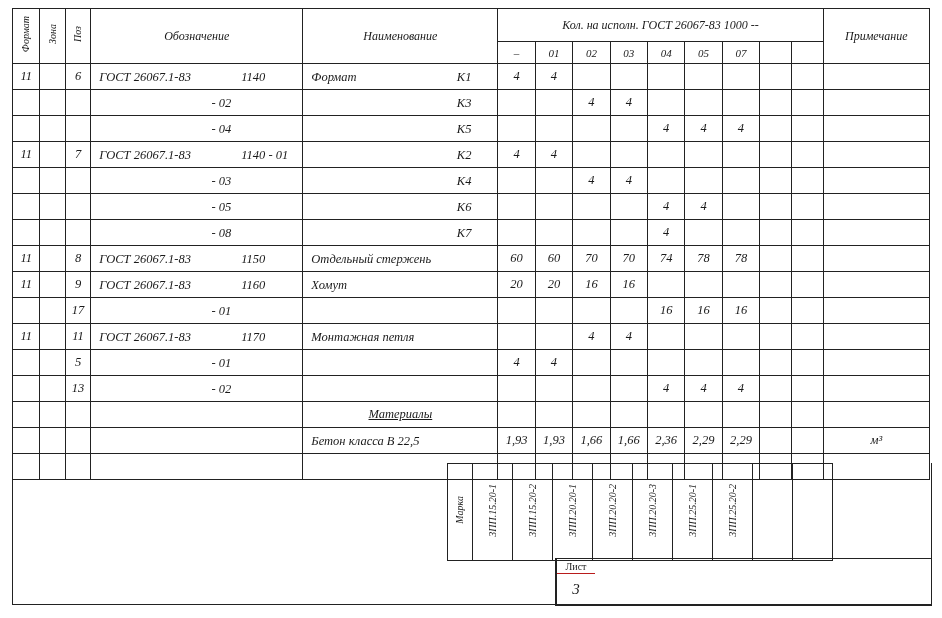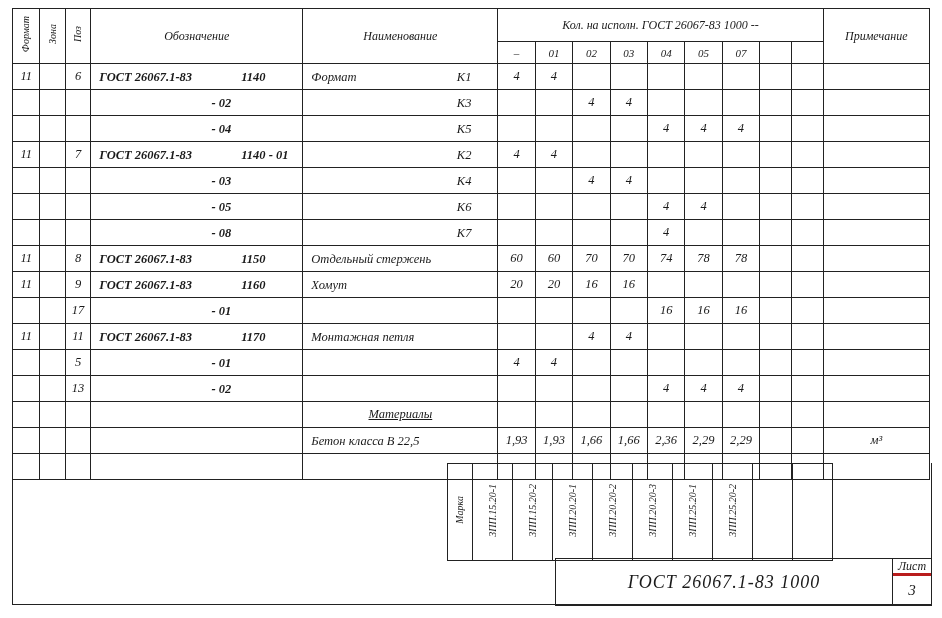--- a/index.html
+++ b/index.html
@@ -36,21 +36,21 @@
     writing-mode:vertical-rl;
     transform:rotate(180deg);
     white-space:nowrap;
     font-size:10px;
     font-style:italic;
     line-height:1;
   }
   .sub td{height:18px;font-size:11px;}
   .row td{height:25px;font-size:12.5px;}
   .c{text-align:center;}
-  .oboz{position:relative;font-weight:bold;}
+  .oboz{position:relative;}
   .oboz .code{position:absolute;left:8px;top:50%;transform:translateY(-50%);}
   .oboz .num{position:absolute;left:150px;top:50%;transform:translateY(-50%);}
   .oboz .numr{position:absolute;right:71px;top:50%;transform:translateY(-50%);}
   .naim{position:relative;}
   .naim .nm{position:absolute;left:8px;top:50%;transform:translateY(-50%);}
   .naim .mk{position:absolute;right:26px;top:50%;transform:translateY(-50%);font-style:italic;}
   
   #marka{
     position:absolute;
     left:447px;top:463px;
@@ -70,23 +70,22 @@
     flex:1;
     display:flex;align-items:center;justify-content:center;
     font-size:18px;font-style:italic;letter-spacing:1px;
   }
   #stamp .pagebox{
     width:38px;
     border-left:1px solid #222;
     display:flex;flex-direction:column;
   }
   #stamp .pagelbl{
-    height:14px;border-bottom:3px solid #b91c1c;
-    font-size:12px;display:flex;align-items:center;justify-content:center;
-    font-style:italic;
+    height:14px;border-bottom:1px solid #b91c1c;
+    font-size:10px;display:flex;align-items:center;justify-content:center;
   }
   #stamp .pagenum{
     flex:1;display:flex;align-items:center;justify-content:center;
     font-size:15px;font-style:italic;
   }
   
   #lowframe{
     position:absolute;left:12px;top:463px;width:918px;height:141px;
     border:1px solid #222;border-top:none;
   }
@@ -481,20 +480,19 @@
       <td class="mcell"><span class="vert">3ПП.20.20-3</span></td>
       <td class="mcell"><span class="vert">3ПП.25.20-1</span></td>
       <td class="mcell"><span class="vert">3ПП.25.20-2</span></td>
       <td class="mcell"></td>
       <td class="mcell"></td>
     </tr>
   </tbody>
     </table>
 
   <div id="stamp">
-    <div class="gost">ГОСТ 26067.1-83     1000</div>
     <div class="pagebox">
       <div class="pagelbl">Лист</div>
       <div class="pagenum">3</div>
     </div>
   </div>
 
 </div>
 
 </body></html>

